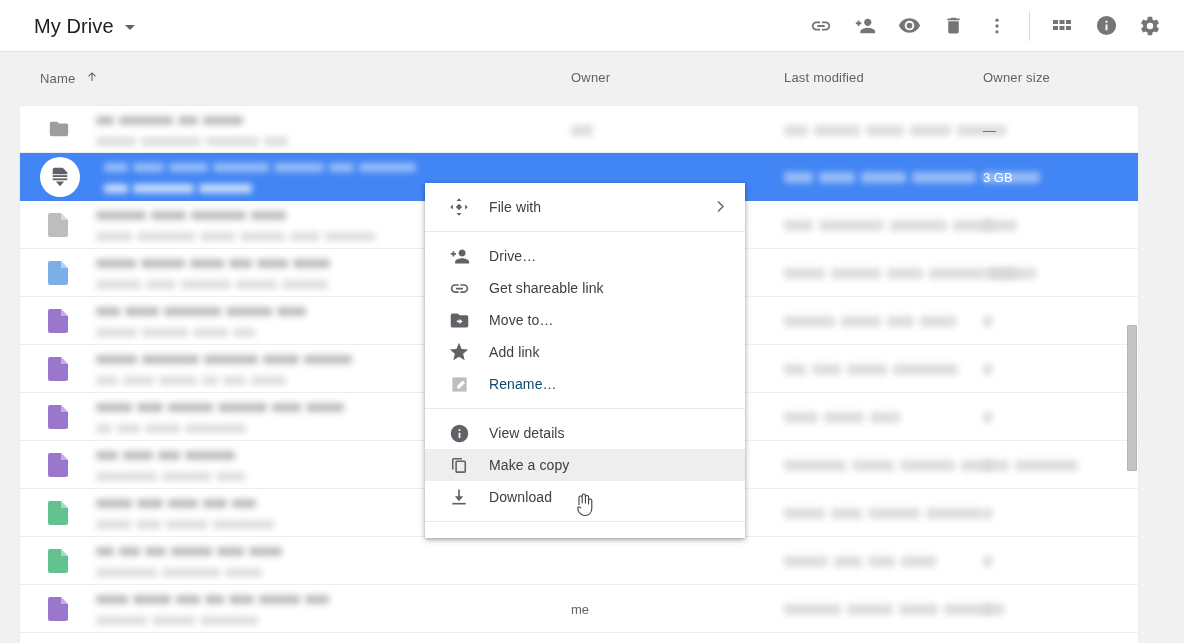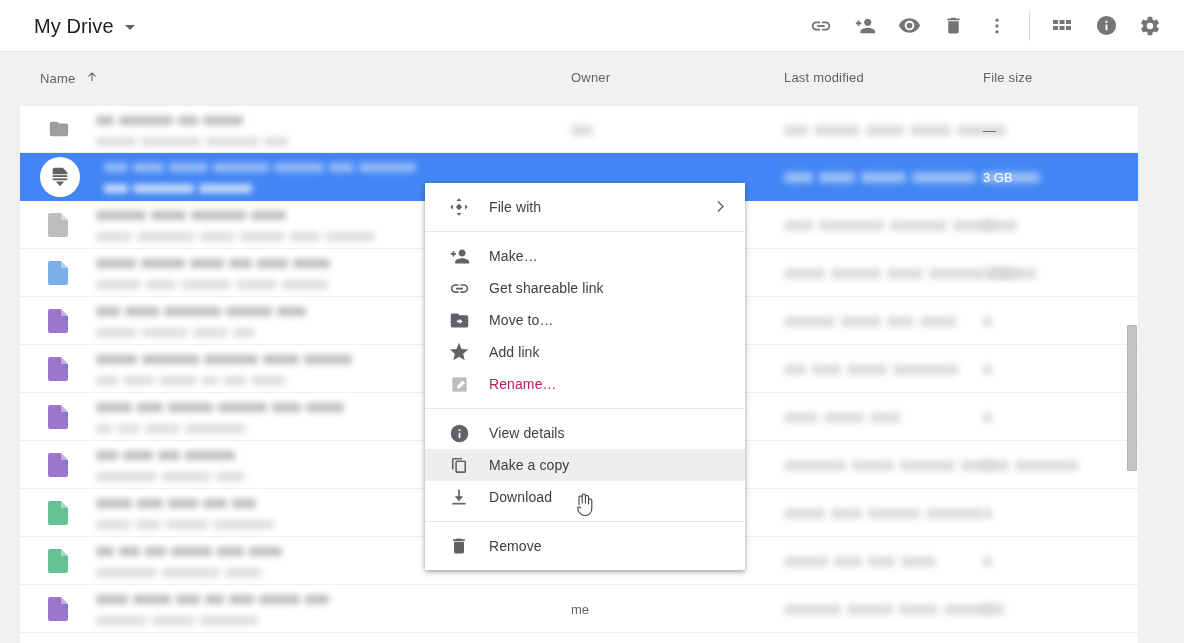--- a/index.html
+++ b/index.html
@@ -223,21 +223,21 @@
     align-items: center;
     justify-content: center;
     flex: none;
   }
   .mi-label {
     font-size: 14px;
     color: #3c4043;
     letter-spacing: 0.1px;
     white-space: nowrap;
   }
-  .mi.disabled .mi-label { color: #be185d; }
+  .mi.disabled .mi-label { color: #0c4a6e; }
   .mi-arrow {
     position: absolute;
     right: 20px;
     color: #5f6368;
     font-size: 14px;
     line-height: 1;
   }
   .mi-sep {
     height: 1px;
     background: #e8e8e8;
@@ -328,21 +328,21 @@
     <div class="col-label col-name">
       <span>Name</span>
       <span class="sort-arrow">
         <svg width="14" height="14" viewBox="0 0 24 24" fill="none" stroke="#5f6368" stroke-width="1.8">
             <path d="M12 19V5M12 5l-6 6M12 5l6 6"></path>
           </svg>
       </span>
     </div>
     <div class="col-label col-owner">Owner</div>
     <div class="col-label col-mod">Last modified</div>
-    <div class="col-label col-size">File size</div>
+    <div class="col-label col-size">Owner size</div>
   </div>
 </div>
 
 <div class="listwrap">
   <div id="rows-container">
       <div class="row first">
         <div class="cell c-name">
           <span class="ficon"><svg width="22" height="22" viewBox="0 0 24 24" fill="#9e9e9e">
               <path d="M10 4H4a2 2 0 00-2 2v12a2 2 0 002 2h16a2 2 0 002-2V8a2 2 0 00-2-2h-8l-2-2z"></path>
             </svg></span>
@@ -575,21 +575,21 @@
           <path d="M2 1.5l5 5-5 5"></path>
         </svg></span>
     </div>
     <div class="mi-sep"></div>
     <div class="mi">
       <span class="mi-icon">
         <svg width="21" height="21" viewBox="0 0 24 24" fill="#5f6368">
           <path d="M15 12c2.21 0 4-1.79 4-4s-1.79-4-4-4-4 1.79-4 4 1.79 4 4 4zm0 2c-2.67 0-8 1.34-8 4v2h16v-2c0-2.66-5.33-4-8-4zM6 8V6H4v2H2v2h2v2h2v-2h2V8H6z"></path>
         </svg>
       </span>
-      <span class="mi-label">Make…</span>
+      <span class="mi-label">Drive…</span>
     </div>
     <div class="mi">
       <span class="mi-icon">
         <svg width="21" height="21" viewBox="0 0 24 24" fill="#5f6368">
           <path d="M3.9 12c0-1.71 1.39-3.1 3.1-3.1h4V7H7c-2.76 0-5 2.24-5 5s2.24 5 5 5h4v-1.9H7c-1.71 0-3.1-1.39-3.1-3.1zM8 13h8v-2H8v2zm9-6h-4v1.9h4c1.71 0 3.1 1.39 3.1 3.1s-1.39 3.1-3.1 3.1h-4V17h4c2.76 0 5-2.24 5-5s-2.24-5-5-5z"></path>
         </svg>
       </span>
       <span class="mi-label">Get shareable link</span>
     </div>
     <div class="mi">
@@ -639,27 +639,19 @@
     <div class="mi">
       <span class="mi-icon">
         <svg width="20" height="20" viewBox="0 0 24 24" fill="#5f6368">
           <path d="M11 3h2v8h4l-5 6-5-6h4V3z"></path>
           <rect x="4" y="19" width="16" height="2"></rect>
         </svg>
       </span>
       <span class="mi-label">Download</span>
     </div>
     <div class="mi-sep"></div>
-    <div class="mi">
-      <span class="mi-icon">
-        <svg width="20" height="20" viewBox="0 0 24 24" fill="#5f6368">
-          <path d="M6 19c0 1.1.9 2 2 2h8c1.1 0 2-.9 2-2V7H6v12zM19 4h-3.5l-1-1h-5l-1 1H5v2h14V4z"></path>
-        </svg>
-      </span>
-      <span class="mi-label">Remove</span>
-    </div>
   </div>
 
 <div class="cursor">
   <svg width="22" height="26" viewBox="0 0 22 26">
     <path d="M5 13V5.6a1.6 1.6 0 013.2 0V11V3.6a1.6 1.6 0 013.2 0V11V5.1a1.6 1.6 0 013.2 0V12V8.6a1.6 1.6 0 013.2 0v7.6c0 4.2-2.6 7.3-6.6 7.3-3.9 0-5.6-2-7.1-4.7L4 16.6c-.6-1.1.6-2.2 1.7-1.5L7 16" fill="#ffffff" stroke="#3c4043" stroke-width="1.1" stroke-linejoin="round"></path>
   </svg>
 </div>
 
 </body></html>

